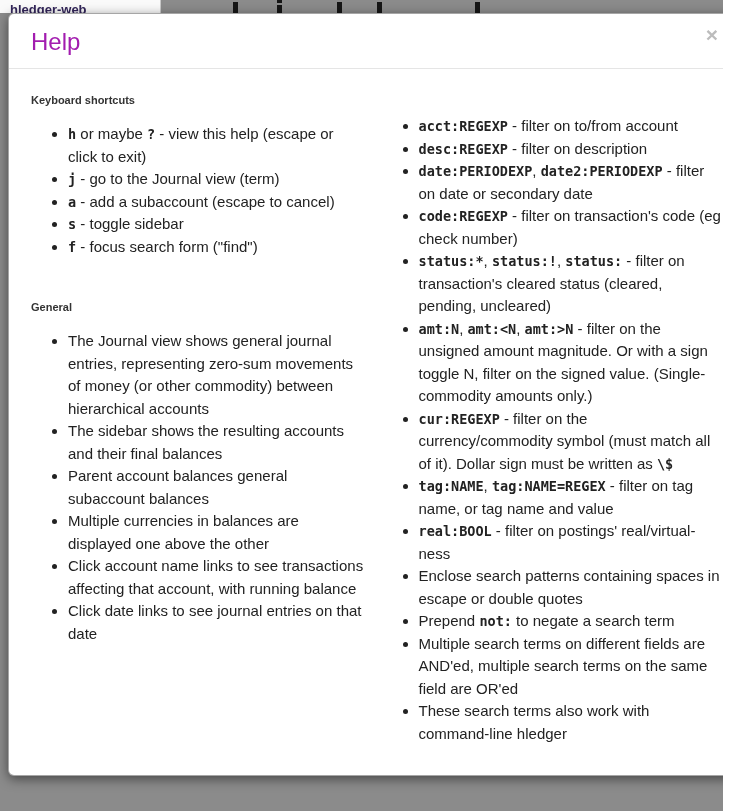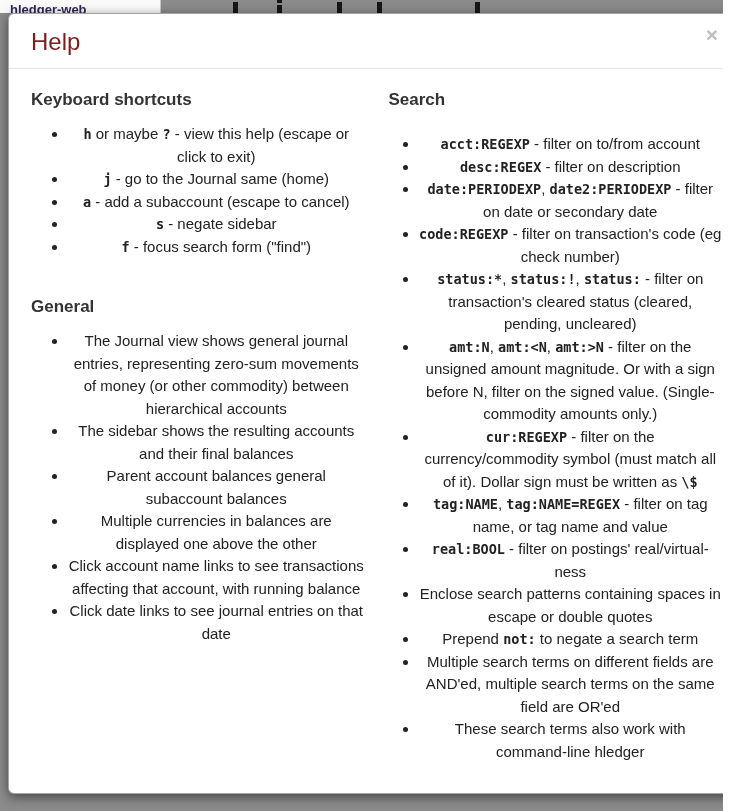--- a/index.html
+++ b/index.html
@@ -53,48 +53,47 @@
     box-shadow: 0 3px 12px rgba(0,0,0,0.5);
     overflow: hidden;
   }
   .modal-header {
     position: relative;
     padding: 13px 20px 10px 22px;
     border-bottom: 1px solid #e5e5e5;
     height: 55px;
   }
   .modal-title {
-    font-size: 24px; font-weight: 400; color: #7f1d1d;
+    font-size: 24px; font-weight: 400; color: #a21caf;
     line-height: 30px;
   }
   .close-btn {
     position: absolute; right: 16px; top: 10px;
     background: none; border: none; cursor: pointer;
     font-size: 21px; font-weight: bold; color: #bcbcbc;
     line-height: 21px;
     font-family: "Liberation Sans", sans-serif;
   }
   .modal-body {
     display: flex;
     gap: 24px;
     padding: 22px 12px 30px 22px;
     color: #222;
     font-size: 15px;
     line-height: 22.5px;
   }
   .col { flex: 1; min-width: 0; }
   .col h4 {
-    font-size: 17px; font-weight: bold; color: #333;
+    font-size: 11px; font-weight: bold; color: #333;
     line-height: 18px;
   }
   .col h4.later { margin-top: 40px; }
   .col ul {
     margin: 14px 0 0 0;
     padding-left: 37px;
-    text-align: center;
   }
   .col.right ul { padding-left: 30px; margin-top: 24px; }
   .col li { margin: 0; }
   .code {
     font-family: "DejaVu Sans Mono", monospace;
     font-weight: bold;
     font-size: 13.5px;
   }
 </style>
 </head>
@@ -121,46 +120,45 @@
       <h3 class="modal-title">Help</h3>
       <button class="close-btn">×</button>
     </div>
 
     <div class="modal-body">
 
       <div class="col left">
         <h4>Keyboard shortcuts</h4>
         <ul>
             <li><span class="code">h</span><span class="txt"> or maybe </span><span class="code">?</span><span class="txt"> - view this help (escape or click to exit)</span></li>
-            <li><span class="code">j</span><span class="txt"> - go to the Journal same (home)</span></li>
+            <li><span class="code">j</span><span class="txt"> - go to the Journal view (term)</span></li>
             <li><span class="code">a</span><span class="txt"> - add a subaccount (escape to cancel)</span></li>
-            <li><span class="code">s</span><span class="txt"> - negate sidebar</span></li>
+            <li><span class="code">s</span><span class="txt"> - toggle sidebar</span></li>
             <li><span class="code">f</span><span class="txt"> - focus search form ("find")</span></li>
           </ul>
 
         <h4 class="later">General</h4>
         <ul>
             <li><span class="txt">The Journal view shows general journal entries, representing zero-sum movements of money (or other commodity) between hierarchical accounts</span></li>
             <li><span class="txt">The sidebar shows the resulting accounts and their final balances</span></li>
             <li><span class="txt">Parent account balances general subaccount balances</span></li>
             <li><span class="txt">Multiple currencies in balances are displayed one above the other</span></li>
             <li><span class="txt">Click account name links to see transactions affecting that account, with running balance</span></li>
             <li><span class="txt">Click date links to see journal entries on that date</span></li>
           </ul>
       </div>
 
       <div class="col right">
-        <h4>Search</h4>
         <ul>
             <li><span class="code">acct:REGEXP</span><span class="txt"> - filter on to/from account</span></li>
-            <li><span class="code">desc:REGEX</span><span class="txt"> - filter on description</span></li>
+            <li><span class="code">desc:REGEXP</span><span class="txt"> - filter on description</span></li>
             <li><span class="code">date:PERIODEXP</span><span class="txt">, </span><span class="code">date2:PERIODEXP</span><span class="txt"> - filter on date or secondary date</span></li>
             <li><span class="code">code:REGEXP</span><span class="txt"> - filter on transaction's code (eg check number)</span></li>
             <li><span class="code">status:*</span><span class="txt">, </span><span class="code">status:!</span><span class="txt">, </span><span class="code">status:</span><span class="txt"> - filter on transaction's cleared status (cleared, pending, uncleared)</span></li>
-            <li><span class="code">amt:N</span><span class="txt">, </span><span class="code">amt:&lt;N</span><span class="txt">, </span><span class="code">amt:&gt;N</span><span class="txt"> - filter on the unsigned amount magnitude. Or with a sign before N, filter on the signed value. (Single-commodity amounts only.)</span></li>
+            <li><span class="code">amt:N</span><span class="txt">, </span><span class="code">amt:&lt;N</span><span class="txt">, </span><span class="code">amt:&gt;N</span><span class="txt"> - filter on the unsigned amount magnitude. Or with a sign toggle N, filter on the signed value. (Single-commodity amounts only.)</span></li>
             <li><span class="code">cur:REGEXP</span><span class="txt"> - filter on the currency/commodity symbol (must match all of it). Dollar sign must be written as </span><span class="code">\$</span></li>
             <li><span class="code">tag:NAME</span><span class="txt">, </span><span class="code">tag:NAME=REGEX</span><span class="txt"> - filter on tag name, or tag name and value</span></li>
             <li><span class="code">real:BOOL</span><span class="txt"> - filter on postings' real/virtual-ness</span></li>
             <li><span class="txt">Enclose search patterns containing spaces in escape or double quotes</span></li>
             <li><span class="txt">Prepend </span><span class="code">not:</span><span class="txt"> to negate a search term</span></li>
             <li><span class="txt">Multiple search terms on different fields are AND'ed, multiple search terms on the same field are OR'ed</span></li>
             <li><span class="txt">These search terms also work with command-line hledger</span></li>
           </ul>
       </div>
 

